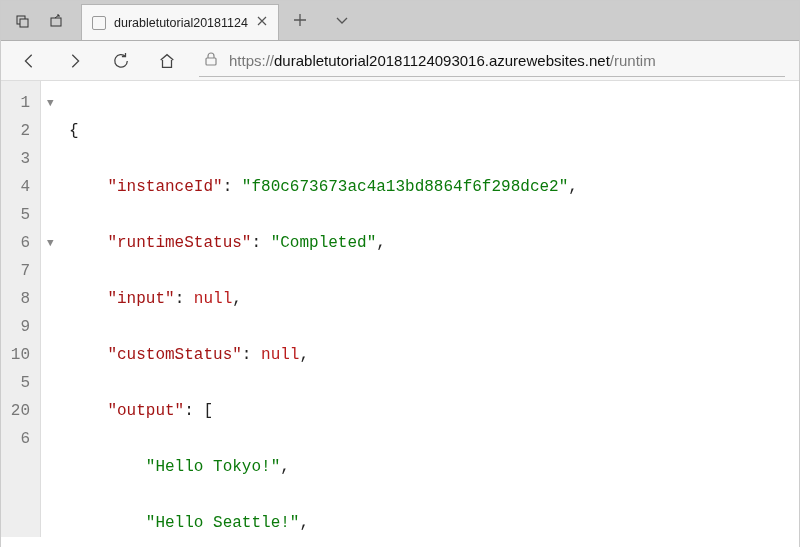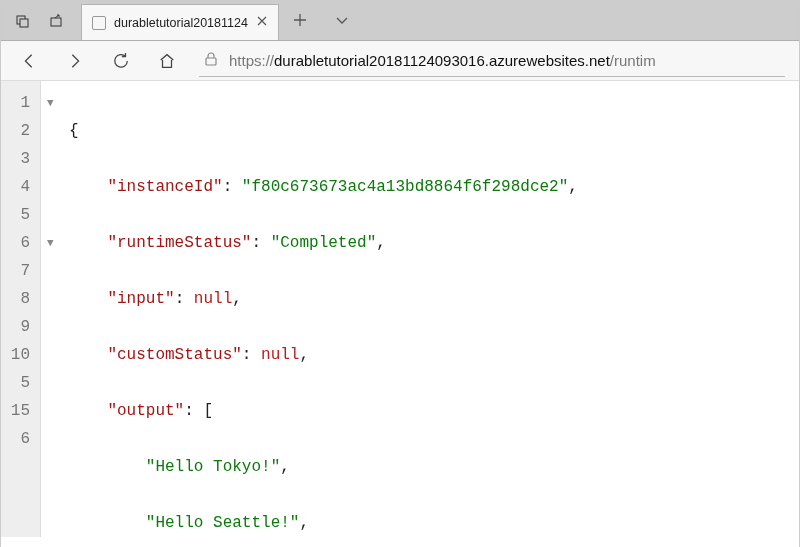--- a/index.html
+++ b/index.html
@@ -214,21 +214,21 @@
     <div>2</div>
     <div>3</div>
     <div>4</div>
     <div>5</div>
     <div>6</div>
     <div>7</div>
     <div>8</div>
     <div>9</div>
     <div>10</div>
     <div>5</div>
-    <div>15</div>
+    <div>20</div>
     <div>6</div>
   </div>
   <div class="fold-col">
     <span class="fold-mark" style="top:8px">▼</span>
     <span class="fold-mark" style="top:148px">▼</span>
   </div>
   <div class="code">
 <div><span class="punct">{</span></div>
 <div>    <span class="key">"instanceId"</span><span class="punct">: </span><span class="str">"f80c673673ac4a13bd8864f6f298dce2"</span><span class="punct">,</span></div>
 <div>    <span class="key">"runtimeStatus"</span><span class="punct">: </span><span class="str">"Completed"</span><span class="punct">,</span></div>

